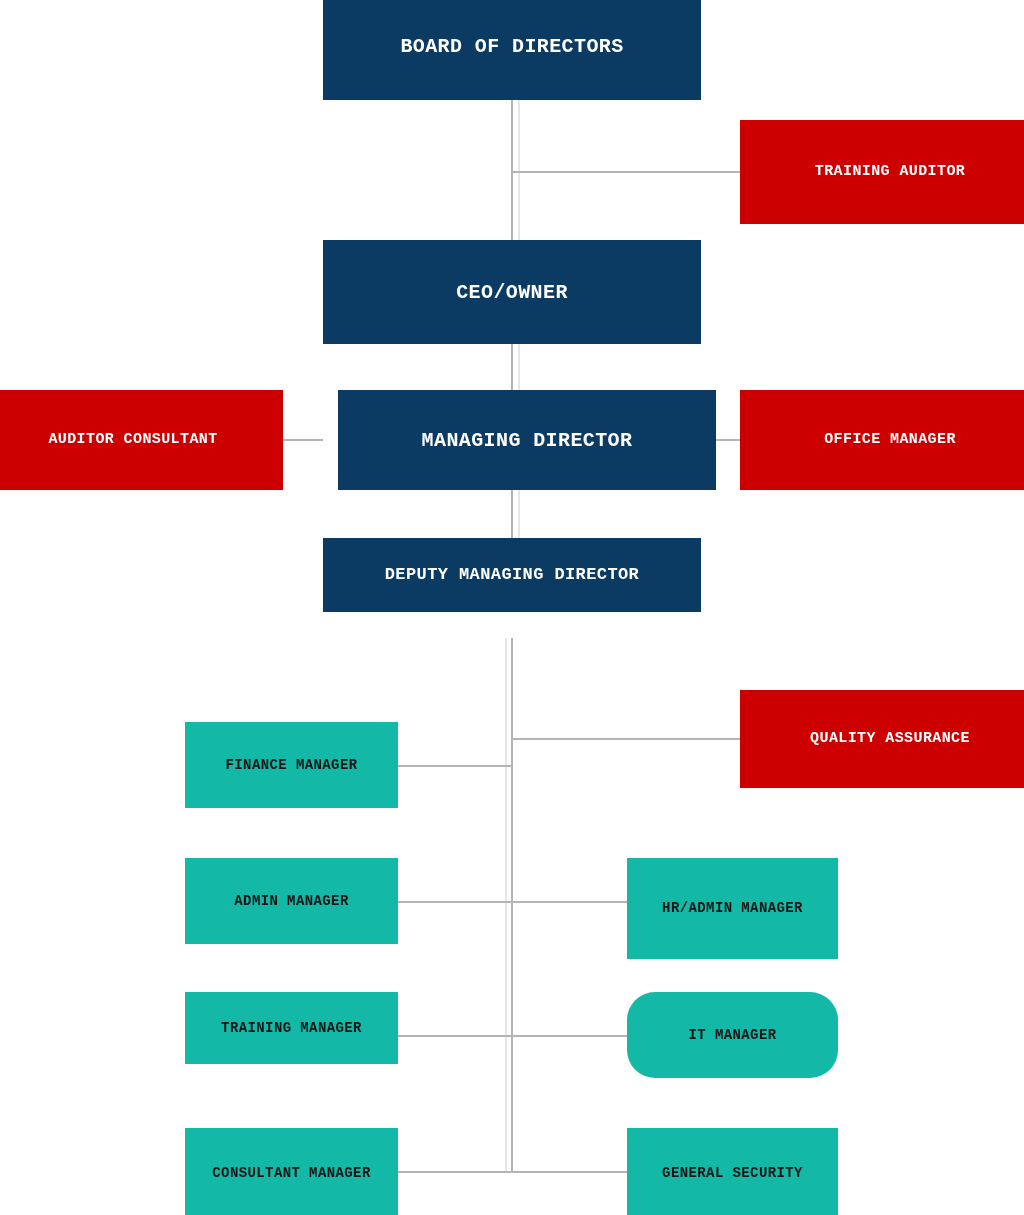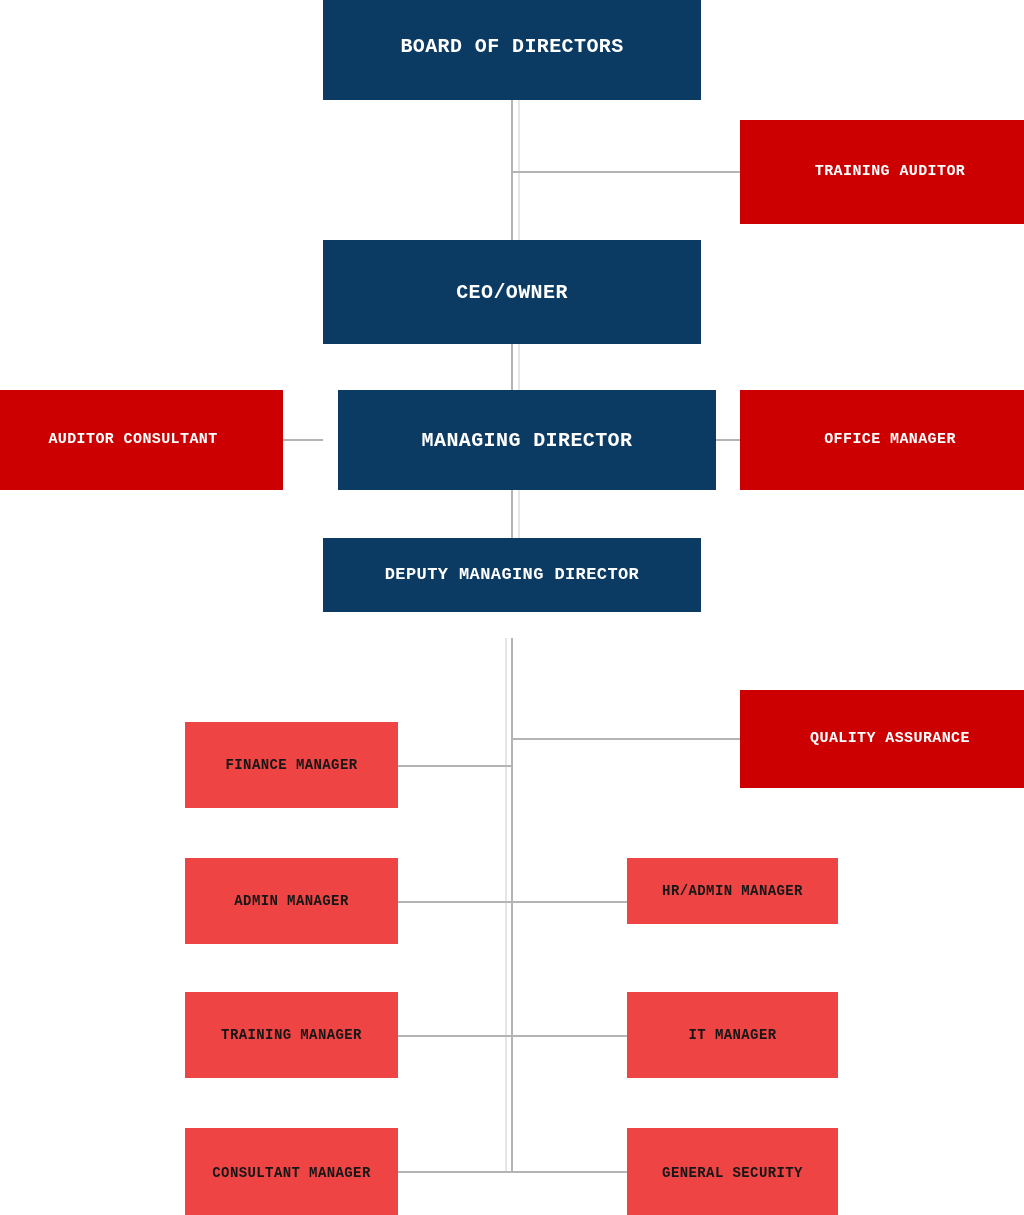--- a/index.html
+++ b/index.html
@@ -33,21 +33,21 @@
   }
   .node.navy {
     background: #0b3a63;
     color: #ffffff;
   }
   .node.red {
     background: #cc0000;
     color: #ffffff;
   }
   .node.gray {
-    background: #ef4444;
+    background: #14b8a6;
     color: #161616;
   }
   .node .label {
     display: block;
     line-height: 1.15;
   }
   .size-lg  { font-size: 20px; }
   .size-md  { font-size: 17px; }
   .size-sm  { font-size: 15px; }
   .size-xs  { font-size: 14px; }
@@ -107,27 +107,27 @@
       </div>
       <div class="node red size-sm" style="left: 740px; top: 690px; width: 300px; height: 98px;">
         <span class="label">QUALITY ASSURANCE</span>
       </div>
       <div class="node gray size-xs" style="left: 185px; top: 722px; width: 213px; height: 86px;">
         <span class="label">FINANCE MANAGER</span>
       </div>
       <div class="node gray size-xs" style="left: 185px; top: 858px; width: 213px; height: 86px;">
         <span class="label">ADMIN MANAGER</span>
       </div>
-      <div class="node gray size-xs" style="left: 627px; top: 858px; width: 211px; height: 66px;">
+      <div class="node gray size-xs" style="left: 627px; top: 858px; width: 211px; height: 101px;">
         <span class="label">HR/ADMIN MANAGER</span>
       </div>
-      <div class="node gray size-xs" style="left: 185px; top: 992px; width: 213px; height: 86px;">
+      <div class="node gray size-xs" style="left: 185px; top: 992px; width: 213px; height: 72px;">
         <span class="label">TRAINING MANAGER</span>
       </div>
-      <div class="node gray size-xs" style="left: 627px; top: 992px; width: 211px; height: 86px;">
+      <div class="node gray size-xs" style="left: 627px; top: 992px; width: 211px; height: 86px; border-radius: 28px;">
         <span class="label">IT MANAGER</span>
       </div>
       <div class="node gray size-xs" style="left: 185px; top: 1128px; width: 213px; height: 90px;">
         <span class="label">CONSULTANT MANAGER</span>
       </div>
       <div class="node gray size-xs" style="left: 627px; top: 1128px; width: 211px; height: 90px;">
         <span class="label">GENERAL SECURITY</span>
       </div>
     </div>
 </div>

